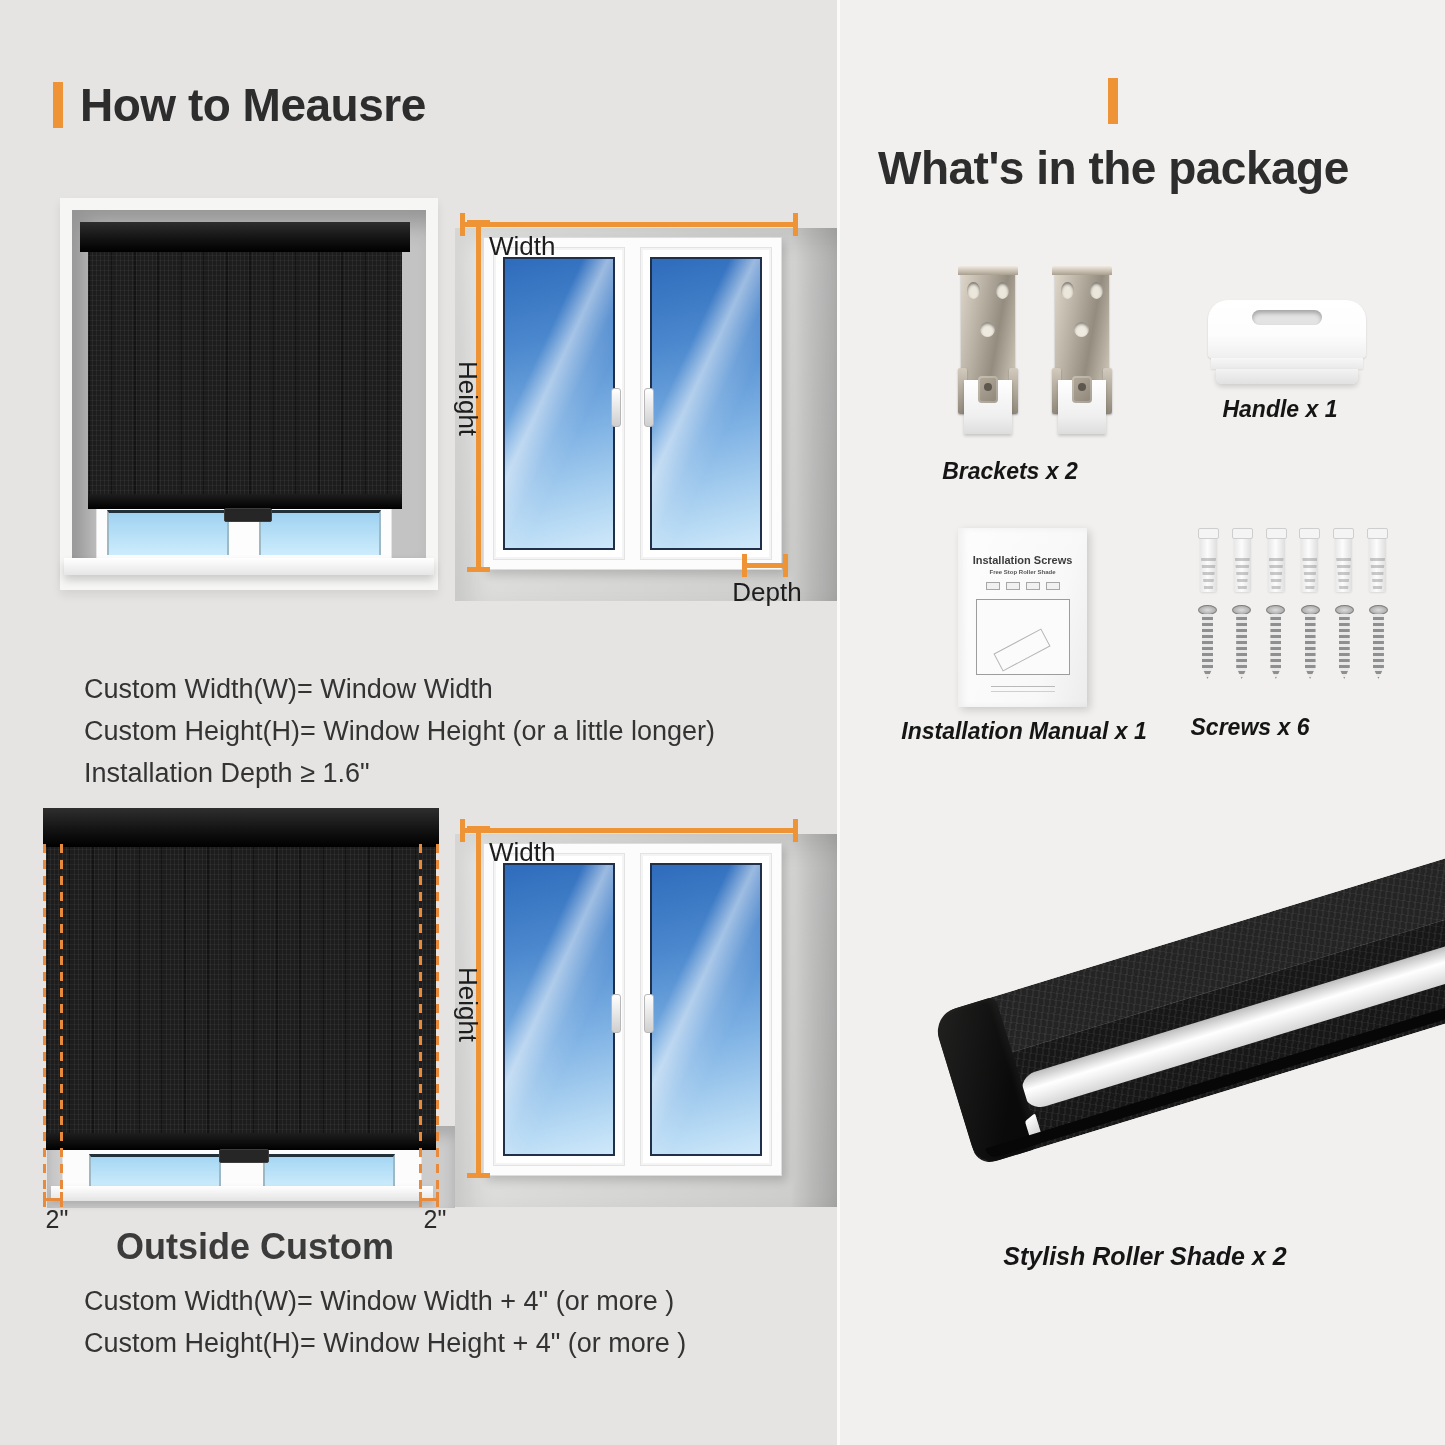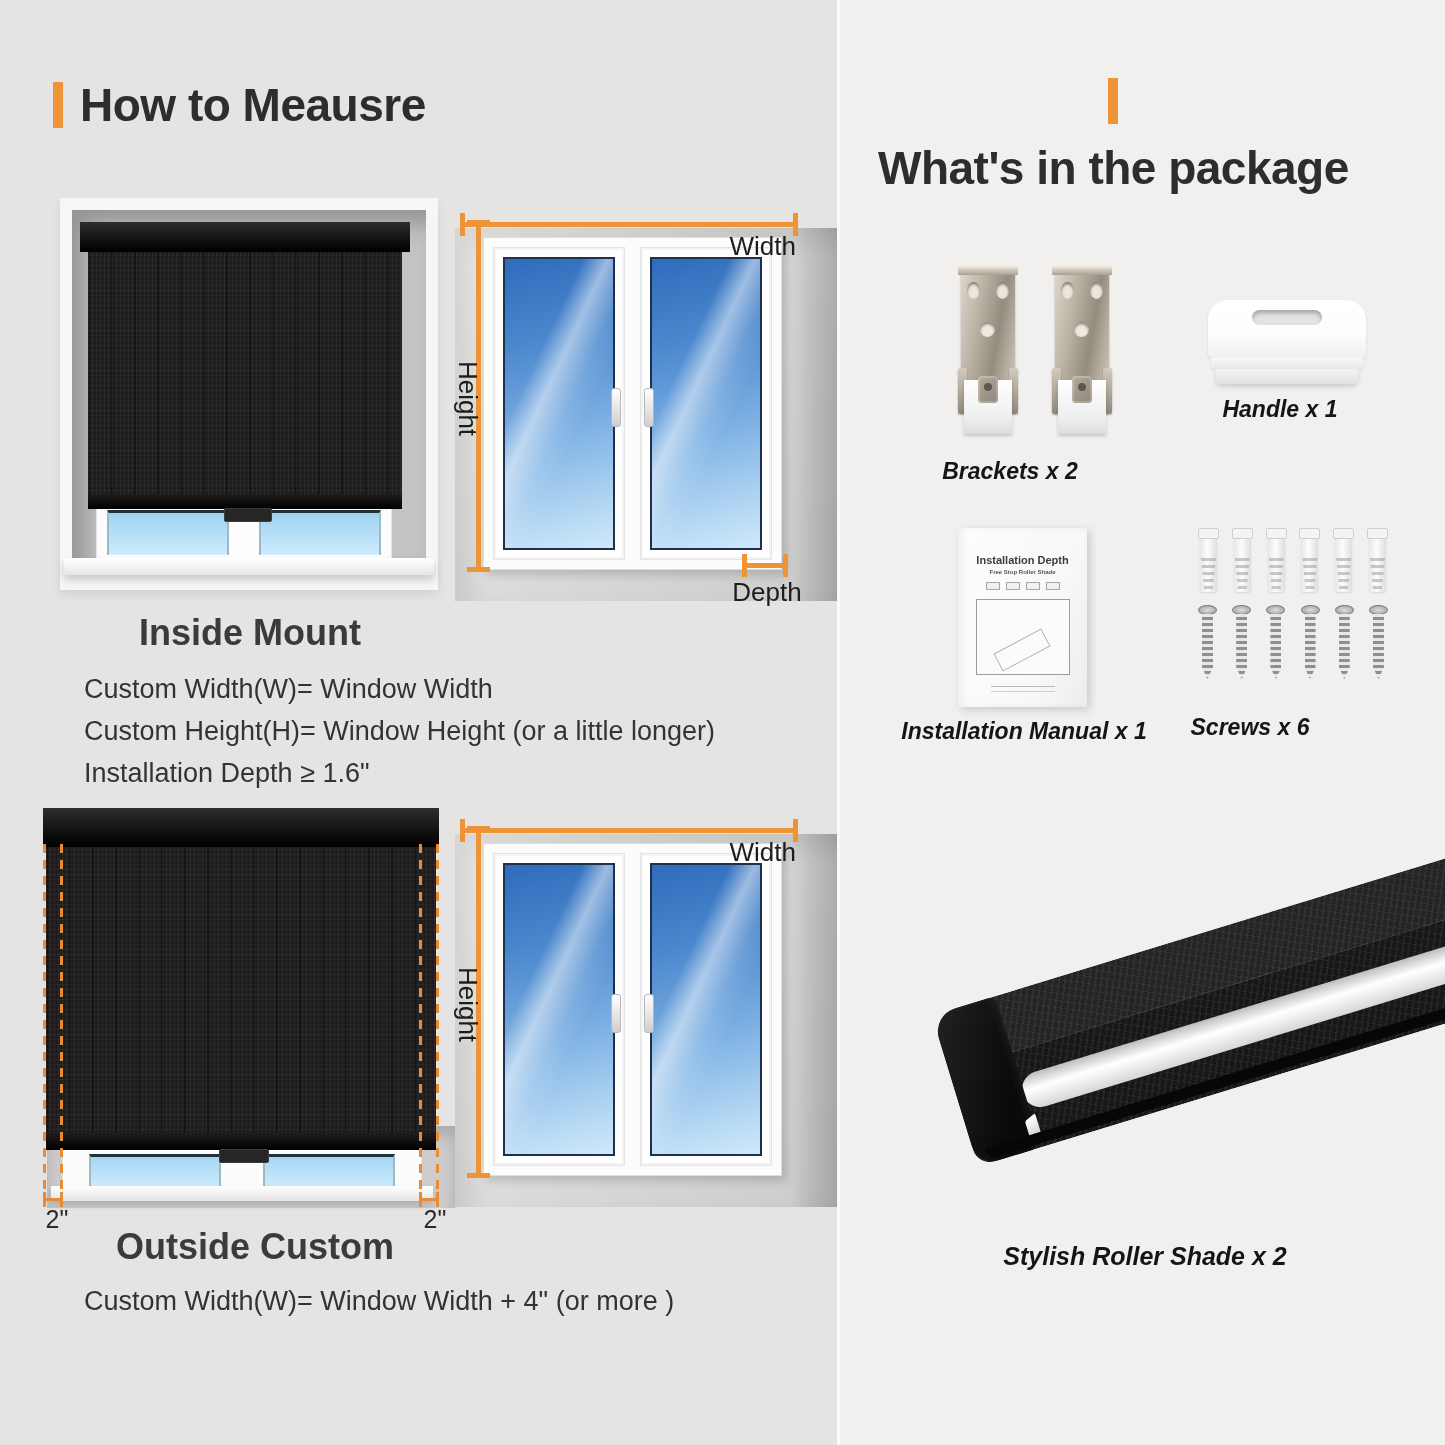--- a/index.html
+++ b/index.html
@@ -74,21 +74,21 @@
   .dl .d-handle { right:3px; } .dr .d-handle { left:3px; }
   .ar { position:absolute; background:#ef9337; }
   .ar-h { height:5px; } .ar-v { width:5px; }
   .ar-h::before,.ar-h::after { content:""; position:absolute; top:-9px; width:5px; height:23px; background:#ef9337; }
   .ar-h::before { left:0; } .ar-h::after { right:0; }
   .ar-v::before,.ar-v::after { content:""; position:absolute; left:-9px; width:23px; height:5px; background:#ef9337; }
   .ar-v::before { top:0; } .ar-v::after { bottom:0; }
   .d-width-arrow { left:5px; top:22px; width:338px; }
   .d-height-arrow { left:21px; top:20px; height:352px; }
   .d-depth-arrow { left:287px; top:363px; width:46px; }
-  .d-width-label { position:absolute; left:0; right:44px; top:31px; text-align:right; font-size:26px; color:#1d1d1d;padding-left:34px; }
+  .d-width-label { position:absolute; left:0; right:44px; top:31px; text-align:left; font-size:26px; color:#1d1d1d;padding-left:34px; }
   .d-height-label { position:absolute; left:-58px; top:183px; width:140px; text-align:center; font-size:26px; color:#1d1d1d; transform:rotate(90deg); }
   .d-depth-label { position:absolute; left:252px; top:377px; width:120px; text-align:center; font-size:26px; color:#1d1d1d; }
 
   
   .mount-h { position:absolute; margin:0; width:500px; text-align:center; font-size:36px; font-weight:700; color:#3b3b3b; }
   .mh-in { left:0; top:612px; } .mh-out { left:5px; top:1226px; }
   .specs { position:absolute; left:84px; font-size:27px; color:#333; }
   .specs p { margin:0 0 8px 0; line-height:34px; }
   .sp-in { top:672px; } .sp-out { top:1284px; }
 
@@ -202,21 +202,20 @@
         </div>
       </div>
       <div class="ar ar-h d-width-arrow"></div>
       <div class="d-width-label">Width</div>
       <div class="ar ar-v d-height-arrow"></div>
       <div class="d-height-label">Height</div>
       <div class="ar ar-h d-depth-arrow"></div>
       <div class="d-depth-label">Depth</div>
     </div>
 
-    <h2 class="mount-h mh-in">Inside Mount</h2>
     <div class="specs sp-in">
       <p>Custom Width(W)= Window Width</p>
       <p>Custom Height(H)= Window Height (or a little longer)</p>
       <p>Installation Depth ≥ 1.6"</p>
     </div>
 
     <div class="photo photo-outside">
       <div class="po-wall"></div>
       <div class="po-window">
         <span class="po-pane p1"></span>
@@ -253,20 +252,21 @@
       <div class="ar ar-h d-width-arrow"></div>
       <div class="d-width-label">Width</div>
       <div class="ar ar-v d-height-arrow"></div>
       <div class="d-height-label">Height</div>
 
     </div>
 
     <h2 class="mount-h mh-out">Outside Custom</h2>
     <div class="specs sp-out">
       <p>Custom Width(W)= Window Width + 4" (or more )</p>
+      <p>Custom Height(H)= Window Height + 4" (or more )</p>
     </div>
   </section>
 
   <div class="divider"></div>
 
   <section class="panel right">
 
     <header class="sec-title" style="left:38px; top:78px;flex-direction:column;">
       <span class="bar"></span>
       <h1>What's in the package</h1>
@@ -300,21 +300,21 @@
 
     <div class="handle">
       <span class="hd-body"></span>
       <span class="hd-slot"></span>
       <span class="hd-lip1"></span>
       <span class="hd-lip2"></span>
     </div>
     <div class="lbl-pkg lbl-handle">Handle x 1</div>
 
     <div class="manual">
-      <div class="mn-title">Installation Depth</div>
+      <div class="mn-title">Installation Screws</div>
       <div class="mn-sub">Free Stop Roller Shade</div>
       <div class="mn-icons">
         <span></span>
           <span></span>
           <span></span>
           <span></span>
       </div>
       <div class="mn-box"></div>
       <div class="mn-foot"></div>
     </div>

